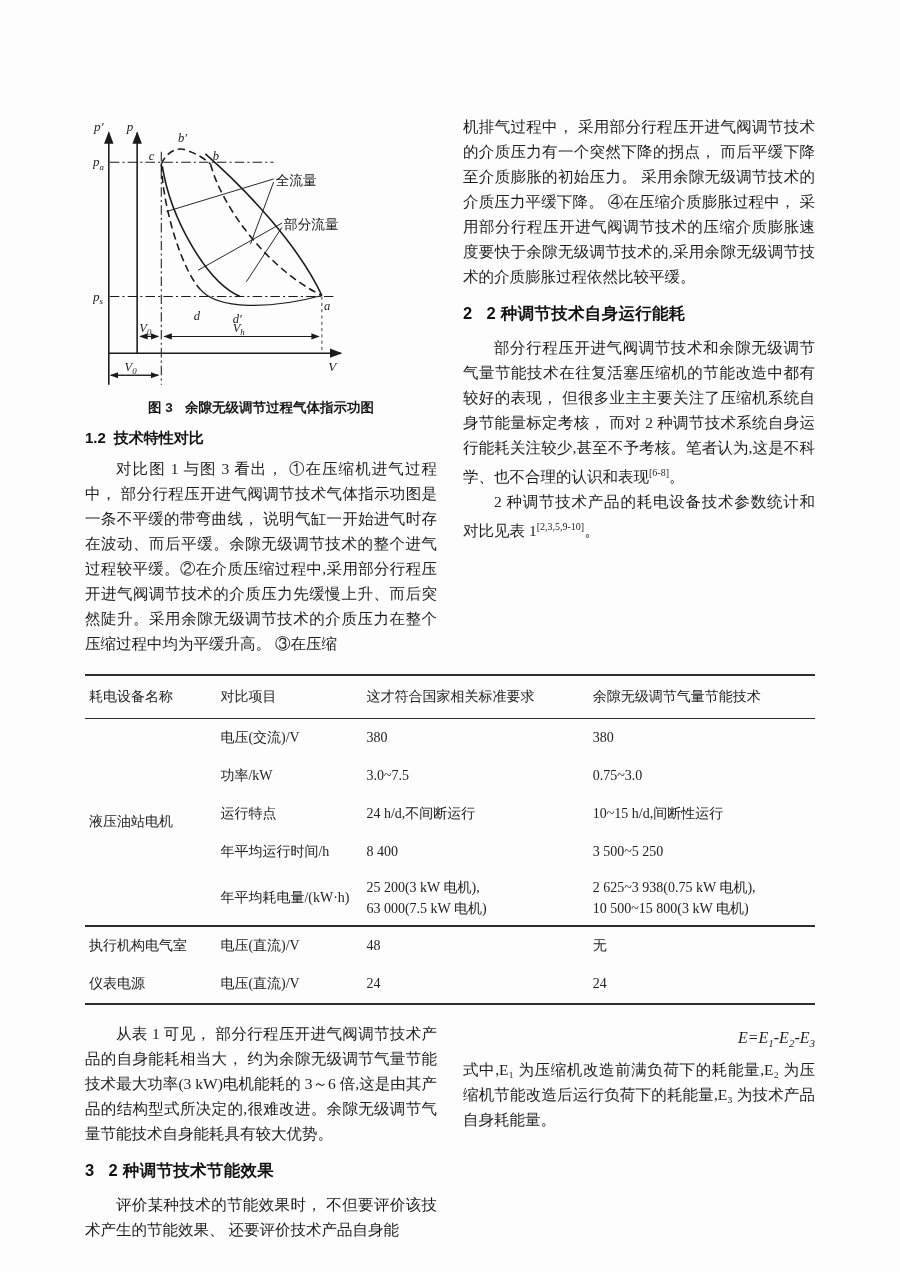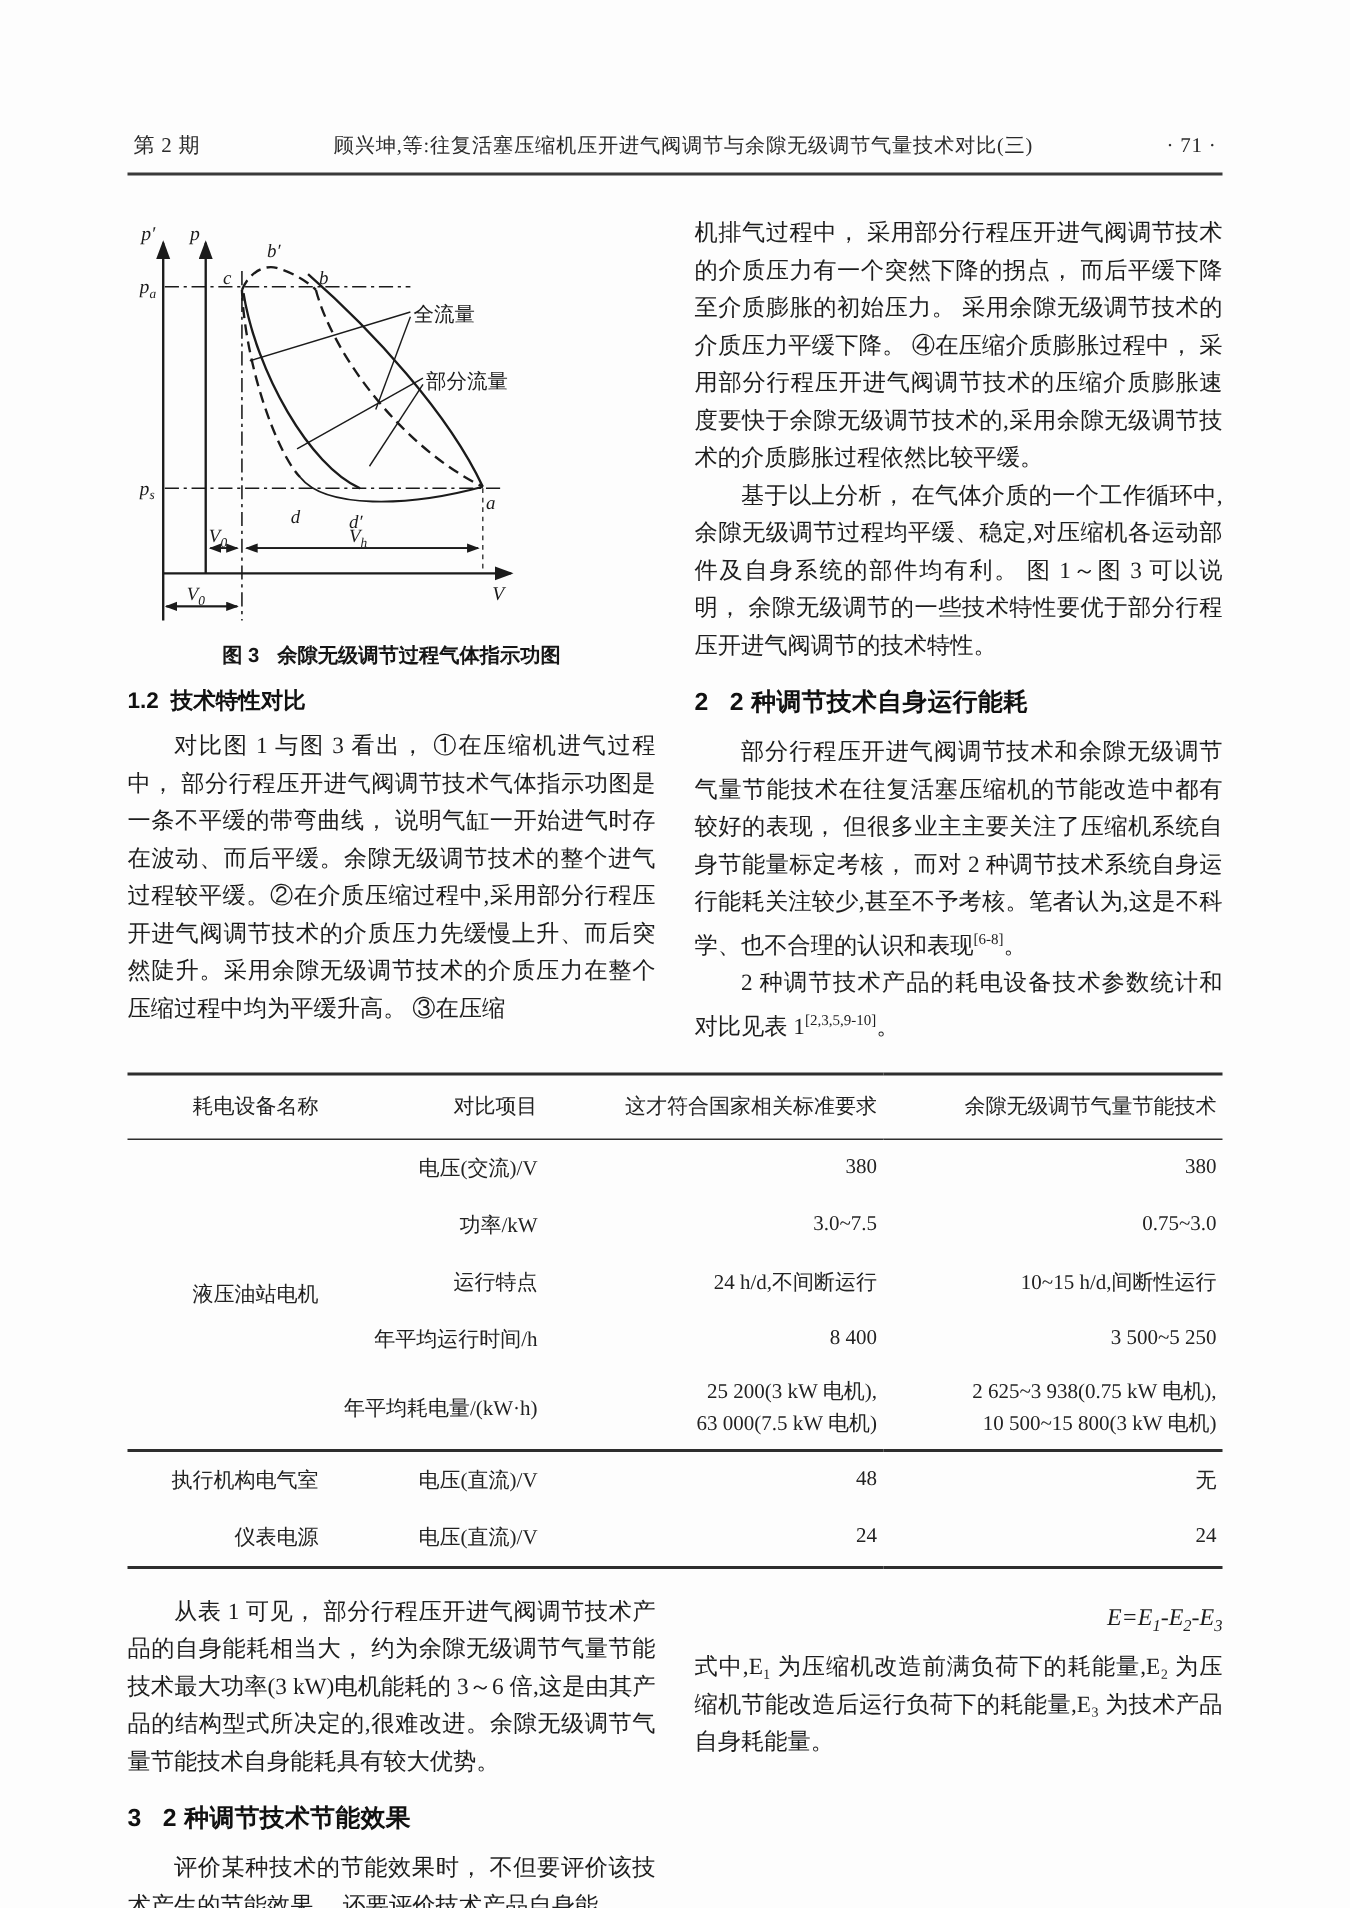--- a/index.html
+++ b/index.html
@@ -57,21 +57,21 @@
     text-align:center;font-family:"Liberation Sans", sans-serif;
     font-weight:bold;font-size:14.5px;margin:0 0 10px 0;color:#141414;
   }
   .tbl-caption .lab{margin-right:12px;}
   table.params{
     width:100%;border-collapse:collapse;
     border-top:2px solid #2e2e2e;border-bottom:2px solid #2e2e2e;
     font-size:14px;color:#222;
   }
   table.params th, table.params td{
-    text-align:right;vertical-align:middle;
+    text-align:left;vertical-align:middle;
     font-weight:normal;padding:6px 4px;
   }
   table.params thead th{
     border-bottom:1px solid #2e2e2e;height:30px;font-size:14px;
   }
   table.params .c1{width:18%;}
   table.params .c2{width:20%;}
   table.params .c3{width:31%;}
   table.params .c4{width:31%;}
   table.params tr.sep td{border-top:2px solid #2e2e2e;}
@@ -88,25 +88,20 @@
   .pt-lab{font-family:"Liberation Serif", serif;font-style:italic;font-size:12px;fill:#1b1b1b;}
   .cn-lab{font-family:"Liberation Serif", serif;font-size:13px;fill:#1b1b1b;}
   .sub-t{font-size:8.5px;}
 </style>
 </head>
 <body>
 
 <div class="page">
   <div class="content">
 
-    <div class="running-head">
-      <span>第 2 期</span>
-      <span class="mid">顾兴坤,等:往复活塞压缩机压开进气阀调节与余隙无级调节气量技术对比(三)</span>
-      <span>· 71 ·</span>
-    </div>
 
     <div class="cols">
       <div class="col">
 
         <div class="figure-block">
           <svg width="336" height="275" viewBox="0 0 320 262">
             <defs>
               <marker id="arr" markerWidth="9" markerHeight="8" refX="7" refY="3" orient="auto">
                 <path d="M0,0 L8,3 L0,6 Z" fill="#1b1b1b"></path>
               </marker>
@@ -163,21 +158,20 @@
         </div>
 
         <h4 class="subsec">
           <span class="num">1.2</span><span>技术特性对比</span>
         </h4>
         <p class="body indent">对比图 1 与图 3 看出， ①在压缩机进气过程中， 部分行程压开进气阀调节技术气体指示功图是一条不平缓的带弯曲线， 说明气缸一开始进气时存在波动、而后平缓。余隙无级调节技术的整个进气过程较平缓。②在介质压缩过程中,采用部分行程压开进气阀调节技术的介质压力先缓慢上升、而后突然陡升。采用余隙无级调节技术的介质压力在整个压缩过程中均为平缓升高。 ③在压缩</p>
       </div>
 
       <div class="col">
         <p class="body">机排气过程中， 采用部分行程压开进气阀调节技术的介质压力有一个突然下降的拐点， 而后平缓下降至介质膨胀的初始压力。 采用余隙无级调节技术的介质压力平缓下降。 ④在压缩介质膨胀过程中， 采用部分行程压开进气阀调节技术的压缩介质膨胀速度要快于余隙无级调节技术的,采用余隙无级调节技术的介质膨胀过程依然比较平缓。</p>
-        <p class="body indent" style="margin-top:0;">基于以上分析， 在气体介质的一个工作循环中,余隙无级调节过程均平缓、稳定,对压缩机各运动部件及自身系统的部件均有利。 图 1～图 3 可以说明， 余隙无级调节的一些技术特性要优于部分行程压开进气阀调节的技术特性。</p>
         <h3 class="sec">
           <span class="num">2</span><span>2 种调节技术自身运行能耗</span>
         </h3>
         <p class="body indent"><span>部分行程压开进气阀调节技术和余隙无级调节气量节能技术在往复活塞压缩机的节能改造中都有较好的表现， 但很多业主主要关注了压缩机系统自身节能量标定考核， 而对 2 种调节技术系统自身运行能耗关注较少,甚至不予考核。笔者认为,这是不科学、也不合理的认识和表现</span><sup>[6-8]</sup><span>。</span></p>
         <p class="body indent"><span>2 种调节技术产品的耗电设备技术参数统计和对比见表 1</span><sup>[2,3,5,9-10]</sup><span>。</span></p>
       </div>
     </div>
 
     <div class="table-section">
       <table class="params">

